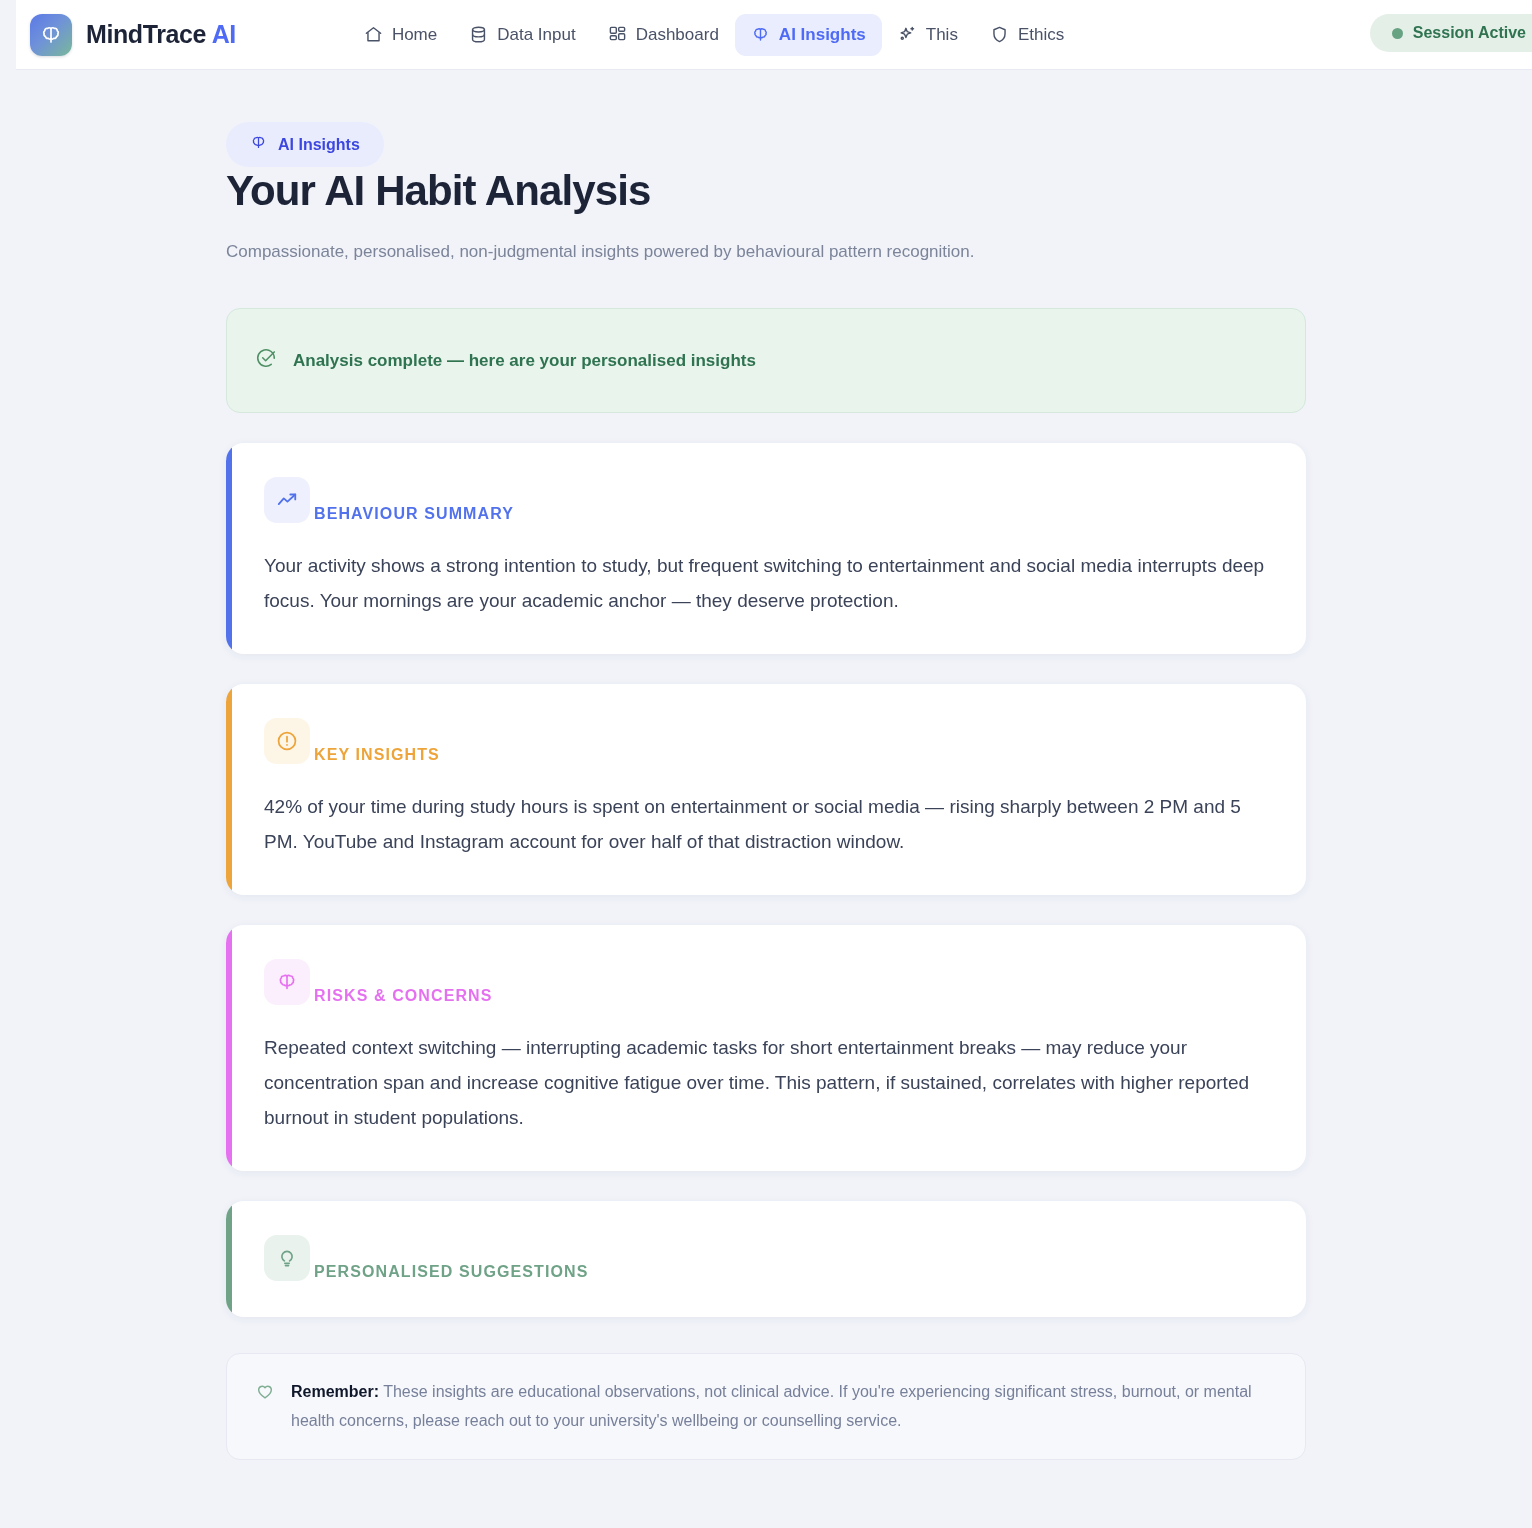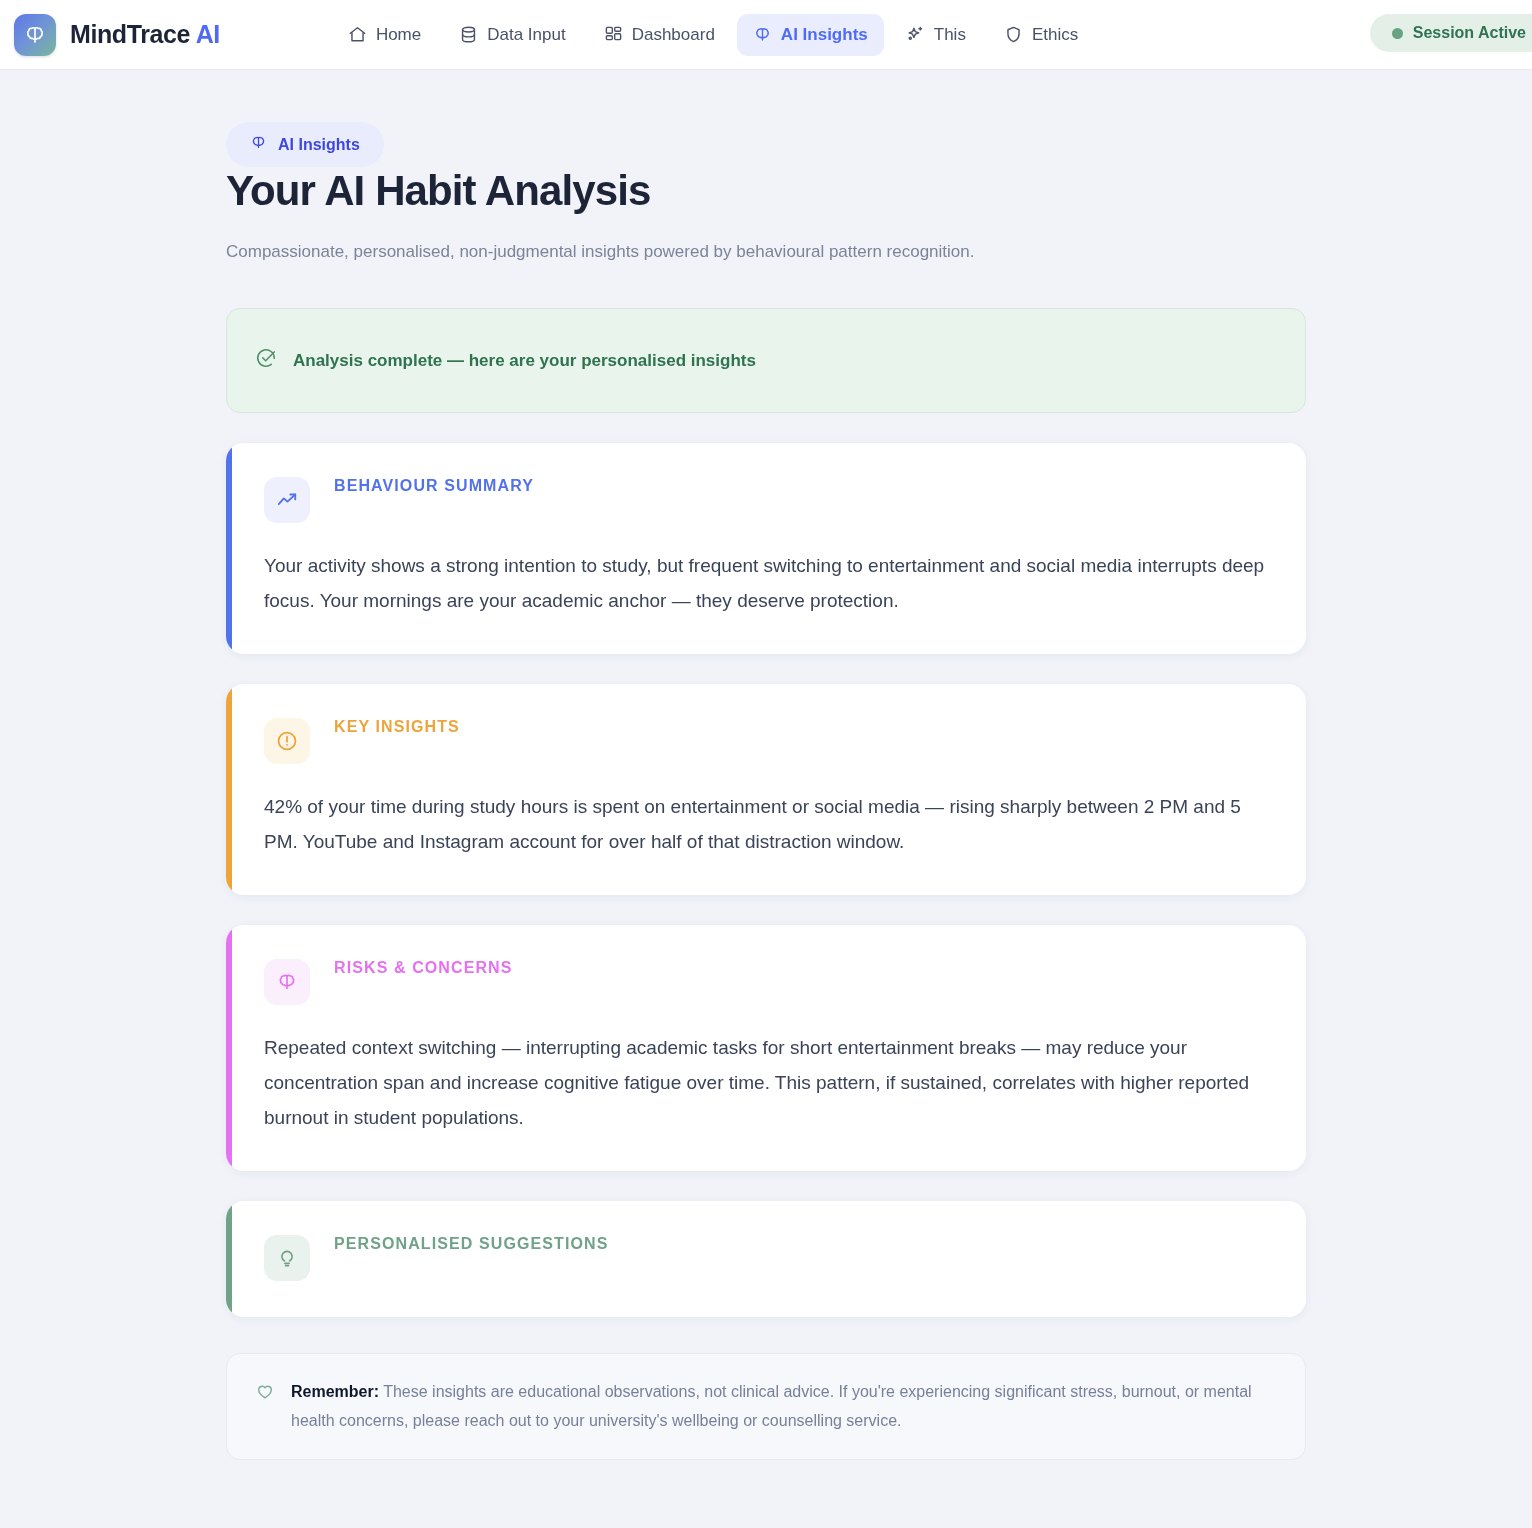--- a/index.html
+++ b/index.html
@@ -14,20 +14,21 @@
 
   
   .navbar {
     height: 70px;
     background: #ffffff;
     border-bottom: 1px solid #e7eaf2;
     display: flex;
     align-items: center;
     padding: 0 16px 0 14px;
     position: relative;
+    margin-left: 16px;
   }
   .brand { display: flex; align-items: center; gap: 14px; }
   .brand-logo {
     width: 42px; height: 42px;
     border-radius: 12px;
     background: linear-gradient(135deg, #5b79e8 0%, #6f92d8 45%, #79b89a 100%);
     display: flex; align-items: center; justify-content: center;
     box-shadow: 0 1px 3px rgba(40,50,80,.18);
   }
   .brand-name {
@@ -35,21 +36,20 @@
     font-weight: bold;
     color: #1d2438;
     letter-spacing: -0.4px;
     white-space: nowrap;
   }
   .brand-name .accent { color: #4f6bf6; }
 
   .nav-links {
     display: flex;
     align-items: flex-end;
-    gap: 6px;
     margin-left: 112px;
   }
   .nav-item {
     display: flex;
     align-items: center;
     gap: 9px;
     padding: 11px 16px;
     border-radius: 11px;
     font-size: 17px;
     color: #4a5268;
@@ -142,22 +142,22 @@
   }
   .card::before {
     content: "";
     position: absolute;
     left: 0; top: 0; bottom: 0;
     width: 6px;
     background: var(--accent);
   }
   .card-head {
     display: flex;
-    align-items: flex-start;
-    gap: 24px;
+    align-items: flex-end;
+    gap: 4px;
   }
   .card-icon {
     width: 46px; height: 46px;
     border-radius: 13px;
     background: var(--iconbg);
     display: flex; align-items: center; justify-content: center;
     flex: none;
   }
   .card-label {
     font-size: 16px;

